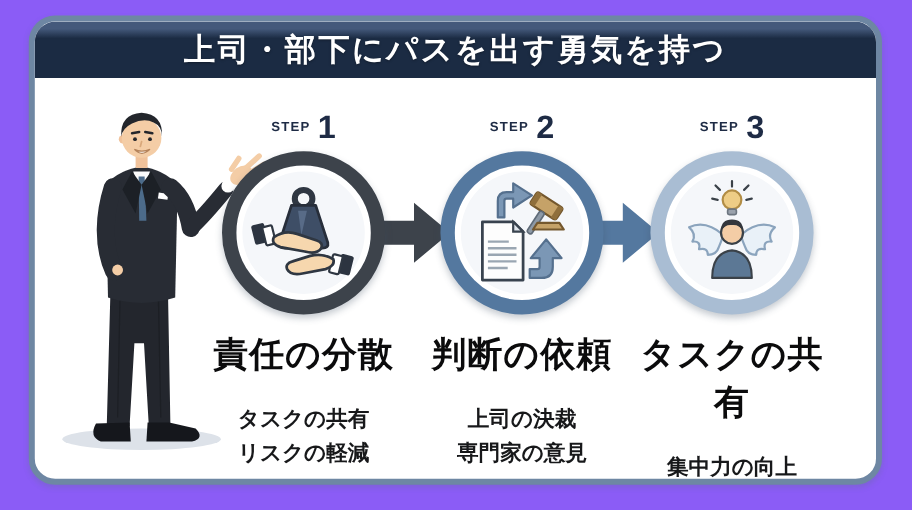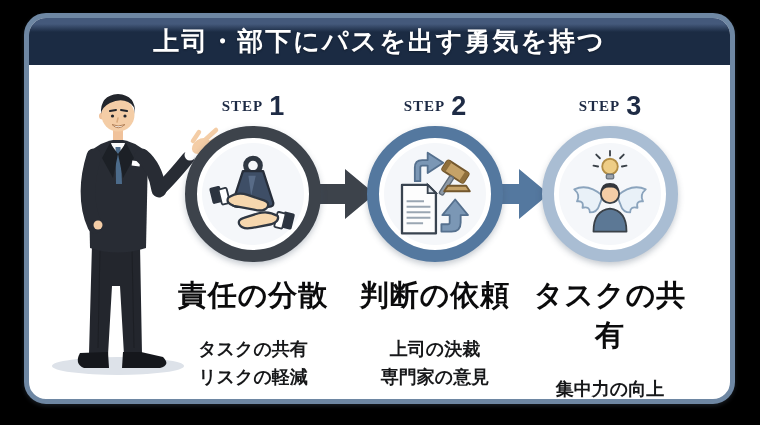--- a/index.html
+++ b/index.html
@@ -1,18 +1,18 @@
 <!DOCTYPE html>
 <html lang="ja" style="--header-bg: #1b2b43; --header-bevel: #44597b; --header-text: #ffffff; --frame: #6e87a3; --card-bg: #ffffff; --label: #1e2b45; --title: #0b0b0c; --point: #17181a; --circle-fill: #f5f7fa;"><head>
 <meta charset="utf-8">
 <style>
   * { margin:0; padding:0; box-sizing:border-box; }
   html,body { width:760px; height:425px; background:#ffffff; overflow:hidden;
               font-family:"Liberation Sans","DejaVu Sans",sans-serif; }
-  .stage { position:relative; width:760px; height:425px; background:#000000; }
+  .stage { position:relative; width:760px; height:425px; background:#8b5cf6; }
 
   .card {
     position:absolute; left:24px; top:13px; width:711px; height:391px;
     border:5px solid var(--frame,#6e87a3); border-radius:22px;
     background:var(--card-bg,#fff); overflow:hidden;
     box-shadow:0 2px 4px rgba(90,110,135,.25);
   }
 
   .header-band {
     position:absolute; left:0; top:0; width:100%; height:47px;
@@ -27,21 +27,21 @@
 
   .step {
     position:absolute; top:68px; width:180px; text-align:center; z-index:3;
   }
   .step-1 { left:134px; } .step-2 { left:316px; } .step-3 { left:491px; }
 
   .step-label {
     height:40px; display:flex; align-items:center; justify-content:center; gap:6px;
     color:var(--label,#1e2b45);
   }
-  .step-label .word { font-size:15px; font-weight:bold; letter-spacing:1px;font-family:Liberation Serif, serif; }
+  .step-label .word { font-size:11px; font-weight:bold; letter-spacing:1px; }
   .step-label .num  { font-size:27px; font-weight:bold; line-height:1; }
 
   .circle {
     position:relative; width:136px; height:136px; margin:0 auto; border-radius:50%;
     background:var(--circle-fill,#f5f7fa); border:12px solid #3d434b;
     box-shadow:inset 0 0 0 5px #ffffff, 0 3px 6px rgba(60,75,95,.3);
     display:flex; align-items:center; justify-content:center; z-index:2;
   }
   .circle svg { width:88px; height:88px; }
 

